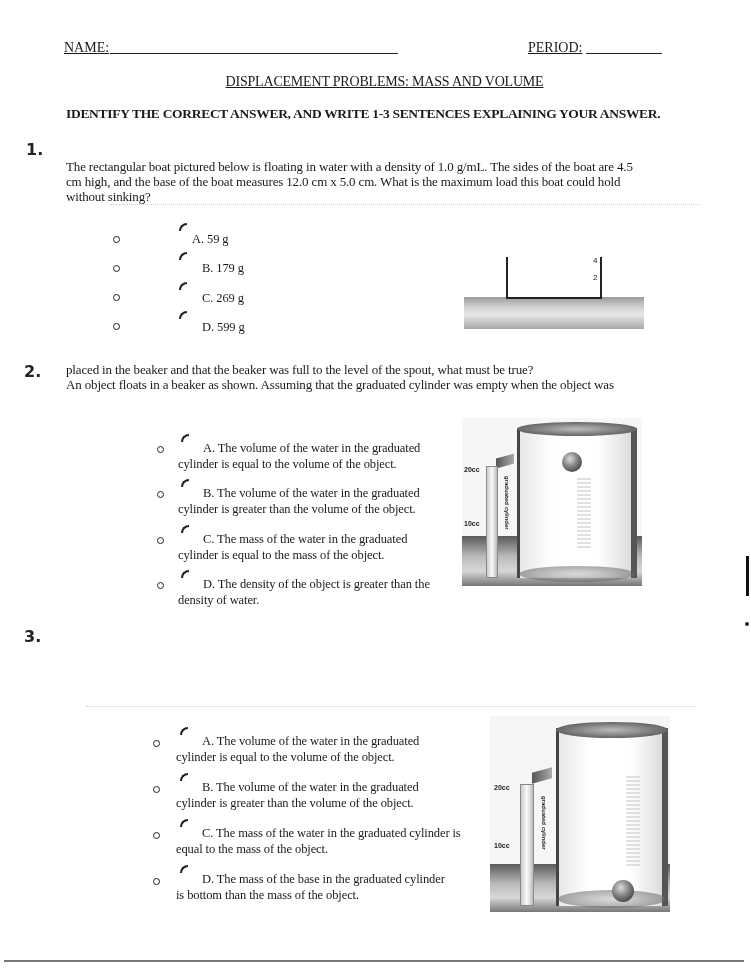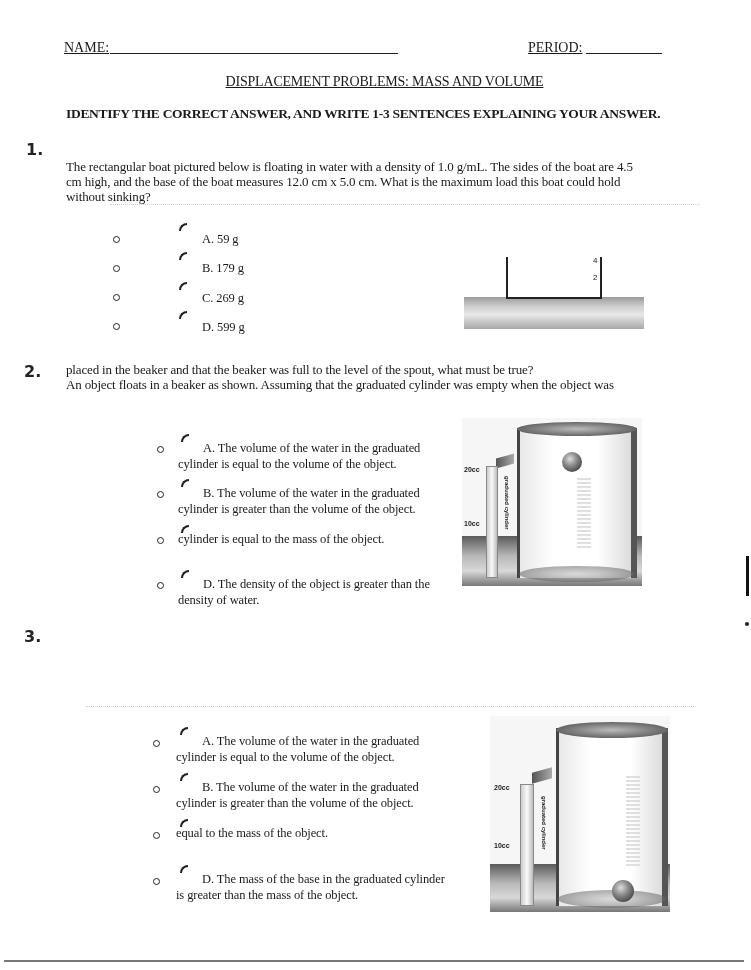--- a/index.html
+++ b/index.html
@@ -52,21 +52,21 @@
 <div class="abs qnum" style="left:26px;top:140px;">1.</div>
 <div class="abs qtext" style="left:66px;top:142px;margin-top:17px;">
   <div style="white-space:nowrap">The rectangular boat pictured below is floating in water with a density of 1.0 g/mL. The sides of the boat are 4.5</div>
   <div style="white-space:nowrap">cm high, and the base of the boat measures 12.0 cm x 5.0 cm. What is the maximum load this boat could hold</div>
   <div style="white-space:nowrap">without sinking?</div>
 </div>
 <div class="abs faint" style="left:110px;top:204px;width:590px;"></div>
 
 <div class="abs bullet" style="left:113px;top:236px;"></div>
 <div class="abs radio" style="left:179px;top:223px;"></div>
-<div class="abs opt" style="left:202px;top:231px;">A. 59 g</div>
+<div class="abs opt" style="left:192px;top:231px;">A. 59 g</div>
 
 <div class="abs bullet" style="left:113px;top:265px;"></div>
 <div class="abs radio" style="left:179px;top:252px;"></div>
 <div class="abs opt" style="left:202px;top:260px;">B. 179 g</div>
 
 <div class="abs bullet" style="left:113px;top:294px;"></div>
 <div class="abs radio" style="left:179px;top:282px;"></div>
 <div class="abs opt" style="left:202px;top:290px;">C. 269 g</div>
 
 <div class="abs bullet" style="left:113px;top:323px;"></div>
@@ -97,20 +97,21 @@
 <div class="abs bullet" style="left:157px;top:491px;"></div>
 <div class="abs radio" style="left:181px;top:479px;"></div>
 <div class="abs opt" style="left:178px;top:485px;">
   <div style="padding-left:25px;white-space:nowrap">B. The volume of the water in the graduated</div>
   <div style="white-space:nowrap">cylinder is greater than the volume of the object.</div>
 </div>
 
 <div class="abs bullet" style="left:157px;top:537px;"></div>
 <div class="abs radio" style="left:181px;top:525px;"></div>
 <div class="abs opt" style="left:178px;top:531px;">
+  <div style="padding-left:25px;white-space:nowrap">C. The mass of the water in the graduated</div>
   <div style="white-space:nowrap">cylinder is equal to the mass of the object.</div>
 </div>
 
 <div class="abs bullet" style="left:157px;top:582px;"></div>
 <div class="abs radio" style="left:181px;top:570px;"></div>
 <div class="abs opt" style="left:178px;top:576px;">
   <div style="padding-left:25px;white-space:nowrap">D. The density of the object is greater than the</div>
   <div style="white-space:nowrap">density of water.</div>
 </div>
 
@@ -143,28 +144,29 @@
 <div class="abs bullet" style="left:153px;top:786px;"></div>
 <div class="abs radio" style="left:180px;top:773px;"></div>
 <div class="abs opt" style="left:176px;top:779px;">
   <div style="padding-left:26px;white-space:nowrap">B. The volume of the water in the graduated</div>
   <div style="white-space:nowrap">cylinder is greater than the volume of the object.</div>
 </div>
 
 <div class="abs bullet" style="left:153px;top:832px;"></div>
 <div class="abs radio" style="left:180px;top:819px;"></div>
 <div class="abs opt" style="left:176px;top:825px;">
+  <div style="padding-left:26px;white-space:nowrap">C. The mass of the water in the graduated cylinder is</div>
   <div style="white-space:nowrap">equal to the mass of the object.</div>
 </div>
 
 <div class="abs bullet" style="left:153px;top:878px;"></div>
 <div class="abs radio" style="left:180px;top:865px;"></div>
 <div class="abs opt" style="left:176px;top:871px;">
   <div style="padding-left:26px;white-space:nowrap">D. The mass of the base in the graduated cylinder</div>
-  <div style="white-space:nowrap">is greater than the mass of the object.</div>
+  <div style="white-space:nowrap">is bottom than the mass of the object.</div>
 </div>
 
 <div class="abs fig" style="left:490px;top:716px;width:180px;height:196px;">
   <div class="abs waterband" style="left:0;top:148px;width:180px;height:48px;"></div>
   <div class="abs beaker" style="left:66px;top:12px;width:112px;height:178px;"></div>
   <div class="abs rim" style="left:66px;top:6px;width:112px;height:16px;"></div>
   <div class="abs rim" style="left:68px;top:174px;width:108px;height:18px;opacity:.55;"></div>
   <div class="abs stream" style="left:136px;top:60px;width:14px;height:90px;"></div>
   <div class="abs ball" style="left:122px;top:164px;width:22px;height:22px;"></div>
   <div class="abs spout" style="left:42px;top:54px;width:20px;height:11px;"></div>

